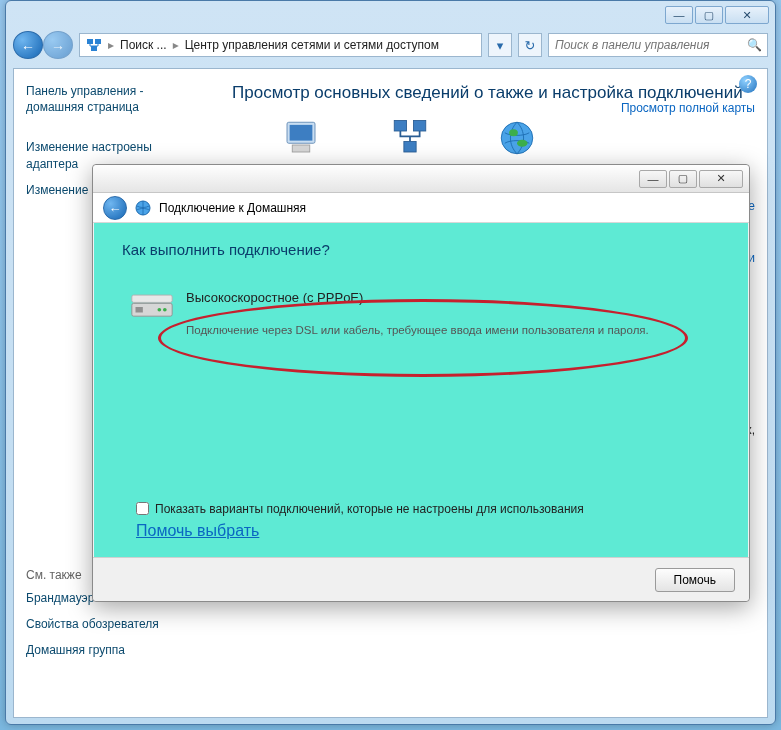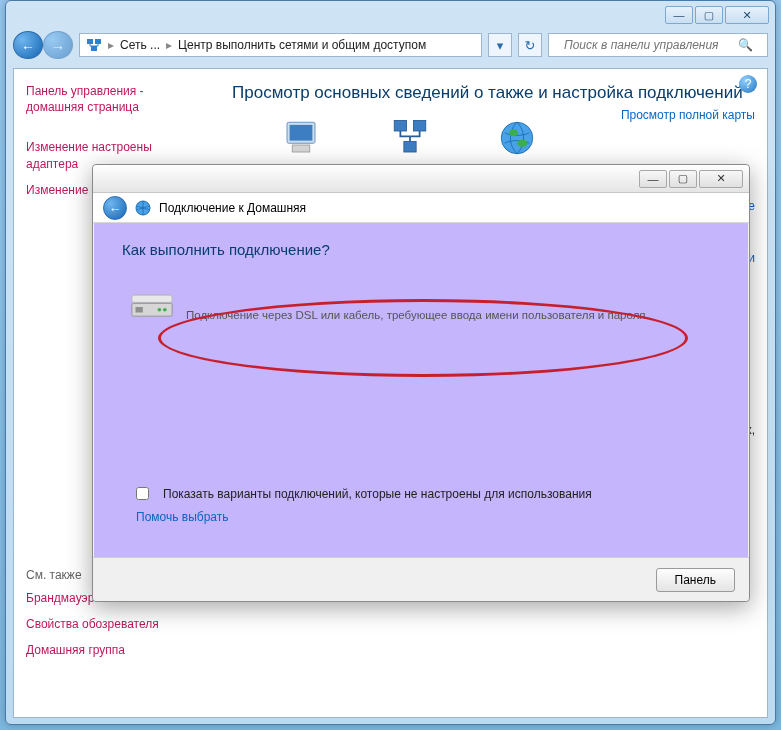--- a/index.html
+++ b/index.html
@@ -14,59 +14,59 @@
 
   
   .toolbar { height: 32px; margin: 0 7px; display: flex; align-items: center; gap: 6px; }
   .nav-arrows { display:flex; gap:0; }
   .nav-arrow { width: 30px; height: 28px; border-radius: 50%; background: radial-gradient(circle at 30% 30%, #6fb6f0, #1565b3); border:1px solid #2a6bab; display:flex; align-items:center; justify-content:center; color:#fff; font-size:14px; cursor:pointer; }
   .nav-arrow.fwd { opacity:.55; }
   .address { flex:1; height:24px; background:#fff; border:1px solid #9bb6ce; display:flex; align-items:center; font-size:12px; color:#222; padding:0 6px; gap:6px; overflow:hidden; }
   .address .crumb-sep { color:#888; }
   .address .ico { width:16px; height:16px; border-radius:2px; line-height:16px; text-align:center; font-size:12px; color:#fff; }
   .refresh { width:24px; height:24px; border:1px solid #9bb6ce; background:#eef5fc; display:flex; align-items:center; justify-content:center; cursor:pointer; font-size:13px; color:#2a6bab; }
-  .search { width:220px; height:24px; background:#fff; border:1px solid #9bb6ce; display:flex; align-items:center; padding:0 15px; }
+  .search { width:220px; height:24px; background:#fff; border:1px solid #9bb6ce; display:flex; align-items:center; padding:0 6px; }
   .search input { border:none; outline:none; width:100%; font-size:12px; color:#666; font-style:italic; background:transparent; }
   .search .sico { width:14px; height:14px; color:#5a7fa3; font-size:12px; }
 
   
   .content { position:relative; margin: 7px 7px 7px 7px; height: 650px; background:#fff; border:1px solid #9bb6ce; display:flex; }
   .sidebar { width:200px; background:#fff; padding:14px 12px; font-size:12px; }
-  .sidebar .link { color:#be185d; margin-bottom:10px; display:block; cursor:pointer; line-height:1.35; }
+  .sidebar .link { color:#0c4a6e; margin-bottom:10px; display:block; cursor:pointer; line-height:1.35; }
   .sidebar .section-gap { height:14px; }
   .sidebar .secondary-heading { color:#636363; margin-bottom:8px; }
   .main { flex:1; padding:14px 18px; position:relative; }
   .main h1 { color:#0a3d6b; font-size:17px; font-weight:normal; margin-bottom:14px; }
   .help-icon { position:absolute; top:6px; right:10px; width:18px; height:18px; border-radius:50%; background:radial-gradient(circle at 35% 30%,#8fd0ff,#2373be); color:#fff; font-size:12px; display:flex; align-items:center; justify-content:center; cursor:pointer; }
   .net-row { display:flex; gap:60px; align-items:flex-end; margin-left:40px; }
   .net-item { display:flex; flex-direction:column; align-items:center; font-size:12px; gap:4px; }
   .net-item .label { color:#222; }
   .net-icon { width:42px; height:42px; }
-  .view-map { position:absolute; top:39px; right:12px; font-size:12px; color:#0a66c2; cursor:pointer; }
+  .view-map { position:absolute; top:32px; right:12px; font-size:12px; color:#0a66c2; cursor:pointer; }
   .trunc-link { position:absolute; right:12px; font-size:12px; color:#0a66c2; }
 
   
   .dialog { position:absolute; left:92px; top:164px; width:658px; height:438px; background:#f3f3f3; border:1px solid #8a8a8a; border-radius:4px; box-shadow:0 6px 24px rgba(0,0,0,.35); display:flex; flex-direction:column; }
   .dlg-titlebar { height:28px; display:flex; align-items:center; justify-content:flex-end; padding:0 6px; background:linear-gradient(to bottom,#fefefe,#e5e5e5); border-bottom:1px solid #c6c6c6; border-radius:4px 4px 0 0; gap:2px; }
   .dlg-btn { width:28px; height:18px; background:linear-gradient(to bottom,#f7f7f7,#e0e0e0); border:1px solid #a8a8a8; border-radius:2px; font-size:11px; display:flex; align-items:center; justify-content:center; color:#333; cursor:pointer; }
   .dlg-btn.close { width:44px; }
   .dlg-header { height:30px; display:flex; align-items:center; gap:8px; padding:0 10px; background:#fff; border-bottom:1px solid #d8d8d8; font-size:12px; }
   .dlg-back { width:24px; height:24px; border-radius:50%; background:radial-gradient(circle at 30% 30%,#6fb6f0,#1565b3); border:1px solid #2a6bab; color:#fff; display:flex; align-items:center; justify-content:center; font-size:13px; cursor:pointer; }
   .dlg-header .hicon { width:16px; height:16px; }
-  .dlg-body { flex:1; background:#c4b5fd; margin:0 1px; padding:18px 28px 10px 28px; position:relative; }
+  .dlg-body { flex:1; background:#5eead4; margin:0 1px; padding:18px 28px 10px 28px; position:relative; }
   .dlg-body h2 { color:#0a3d6b; font-size:15px; font-weight:normal; margin-bottom:26px; }
   .option { display:flex; gap:12px; padding:6px 8px; cursor:pointer; position:relative; }
   .option .modem-icon { width:44px; height:30px; flex-shrink:0; margin-top:2px; }
   .option .otext .otitle { font-size:13px; color:#222; }
   .option .odesc { font-size:11.5px; color:#555; line-height:1.3; margin-top:18px; }
   .ellipse { position:absolute; left:64px; top:76px; width:530px; height:78px; border:3px solid #c6202e; border-radius:50%/50%; pointer-events:none; }
   .dlg-bottom { padding:8px 14px 0 14px; }
-  .chk-row { display:flex; align-items:center; gap:14px; font-size:12px; color:#222; margin-bottom:6px; }
+  .chk-row { display:flex; align-items:center; gap:6px; font-size:12px; color:#222; margin-bottom:6px; }
   .chk-row input { width:13px; height:13px; }
-  .help-link { font-size:12px; color:#0a66c2; cursor:pointer; }
+  .help-link { font-size:16px; color:#0a66c2; text-decoration:underline; cursor:pointer; }
   .dlg-footer { height:44px; background:#f0f0f0; border-top:1px solid #d0d0d0; display:flex; align-items:center; justify-content:flex-end; padding:0 14px; border-radius:0 0 4px 4px; }
   .btn { padding:4px 18px; font-size:12px; background:linear-gradient(to bottom,#fdfdfd,#e4e4e4); border:1px solid #9a9a9a; border-radius:3px; cursor:pointer; }
 
   
   .svg { display:block; }
 </style>
 </head>
 <body>
 
 <div class="outer-window">
@@ -86,23 +86,23 @@
     <div class="address">
       <span class="ico">
         <svg class="svg" width="16" height="16" viewBox="0 0 16 16">
             <rect x="1" y="2" width="6" height="5" fill="#2a82d4"></rect>
             <rect x="9" y="2" width="6" height="5" fill="#2a82d4"></rect>
             <rect x="5" y="9" width="6" height="5" fill="#2a82d4"></rect>
             <path d="M4 7v2h8V7" stroke="#2a82d4" stroke-width="1" fill="none"></path>
           </svg>
       </span>
       <span class="crumb-sep">▸</span>
-      <span>Сеть ...</span>
+      <span>Поиск ...</span>
       <span class="crumb-sep">▸</span>
-      <span>Центр выполнить сетями и общим доступом</span>
+      <span>Центр управления сетями и сетями доступом</span>
     </div>
     <div class="refresh">▾</div>
     <div class="refresh">↻</div>
     <div class="search">
       <input placeholder="Поиск в панели управления" style="">
       <span class="sico">🔍</span>
     </div>
   </div>
 
   <div class="content">
@@ -176,29 +176,30 @@
     <h2>Как выполнить подключение?</h2>
     <div class="option">
       <svg class="modem-icon" viewBox="0 0 48 32">
           <rect x="2" y="12" width="44" height="14" rx="2" fill="#d6d6d6" stroke="#8f8f8f"></rect>
           <rect x="6" y="16" width="8" height="6" fill="#8f8f8f"></rect>
           <circle cx="38" cy="19" r="2" fill="#3cae4b"></circle>
           <circle cx="32" cy="19" r="2" fill="#3cae4b"></circle>
           <rect x="2" y="3" width="44" height="8" rx="2" fill="#e8e8e8" stroke="#b0b0b0"></rect>
         </svg>
       <div class="otext">
+        <div class="otitle">Высокоскоростное (с PPPoE)</div>
         <div class="odesc">Подключение через DSL или кабель, требующее ввода имени пользователя и пароля.</div>
       </div>
     </div>
     <div class="ellipse"></div>
     <div style="height:150px"></div>
     <div class="dlg-bottom">
       <label class="chk-row">
         <input type="checkbox" style="">
         <span>Показать варианты подключений, которые не настроены для использования</span>
       </label>
       <a class="help-link">Помочь выбрать</a>
     </div>
   </div>
   <div class="dlg-footer">
-    <button class="btn">Панель</button>
+    <button class="btn">Помочь</button>
   </div>
 </div>
 
 </body></html>

